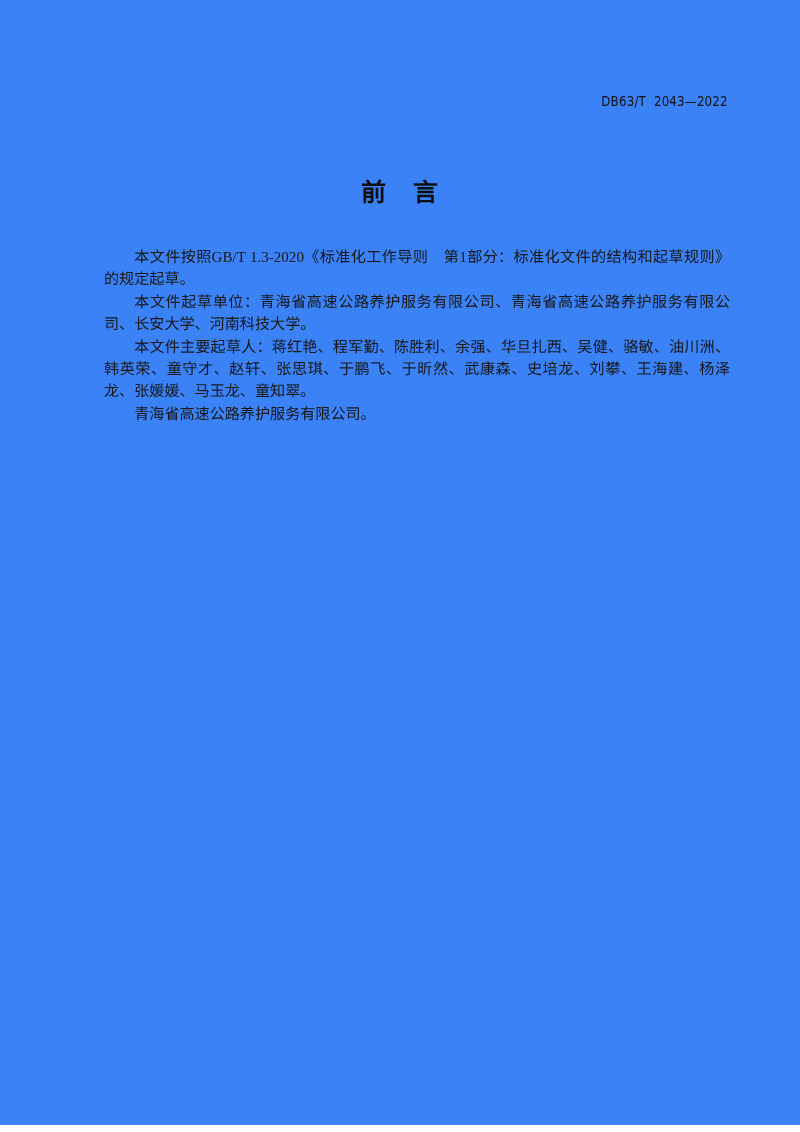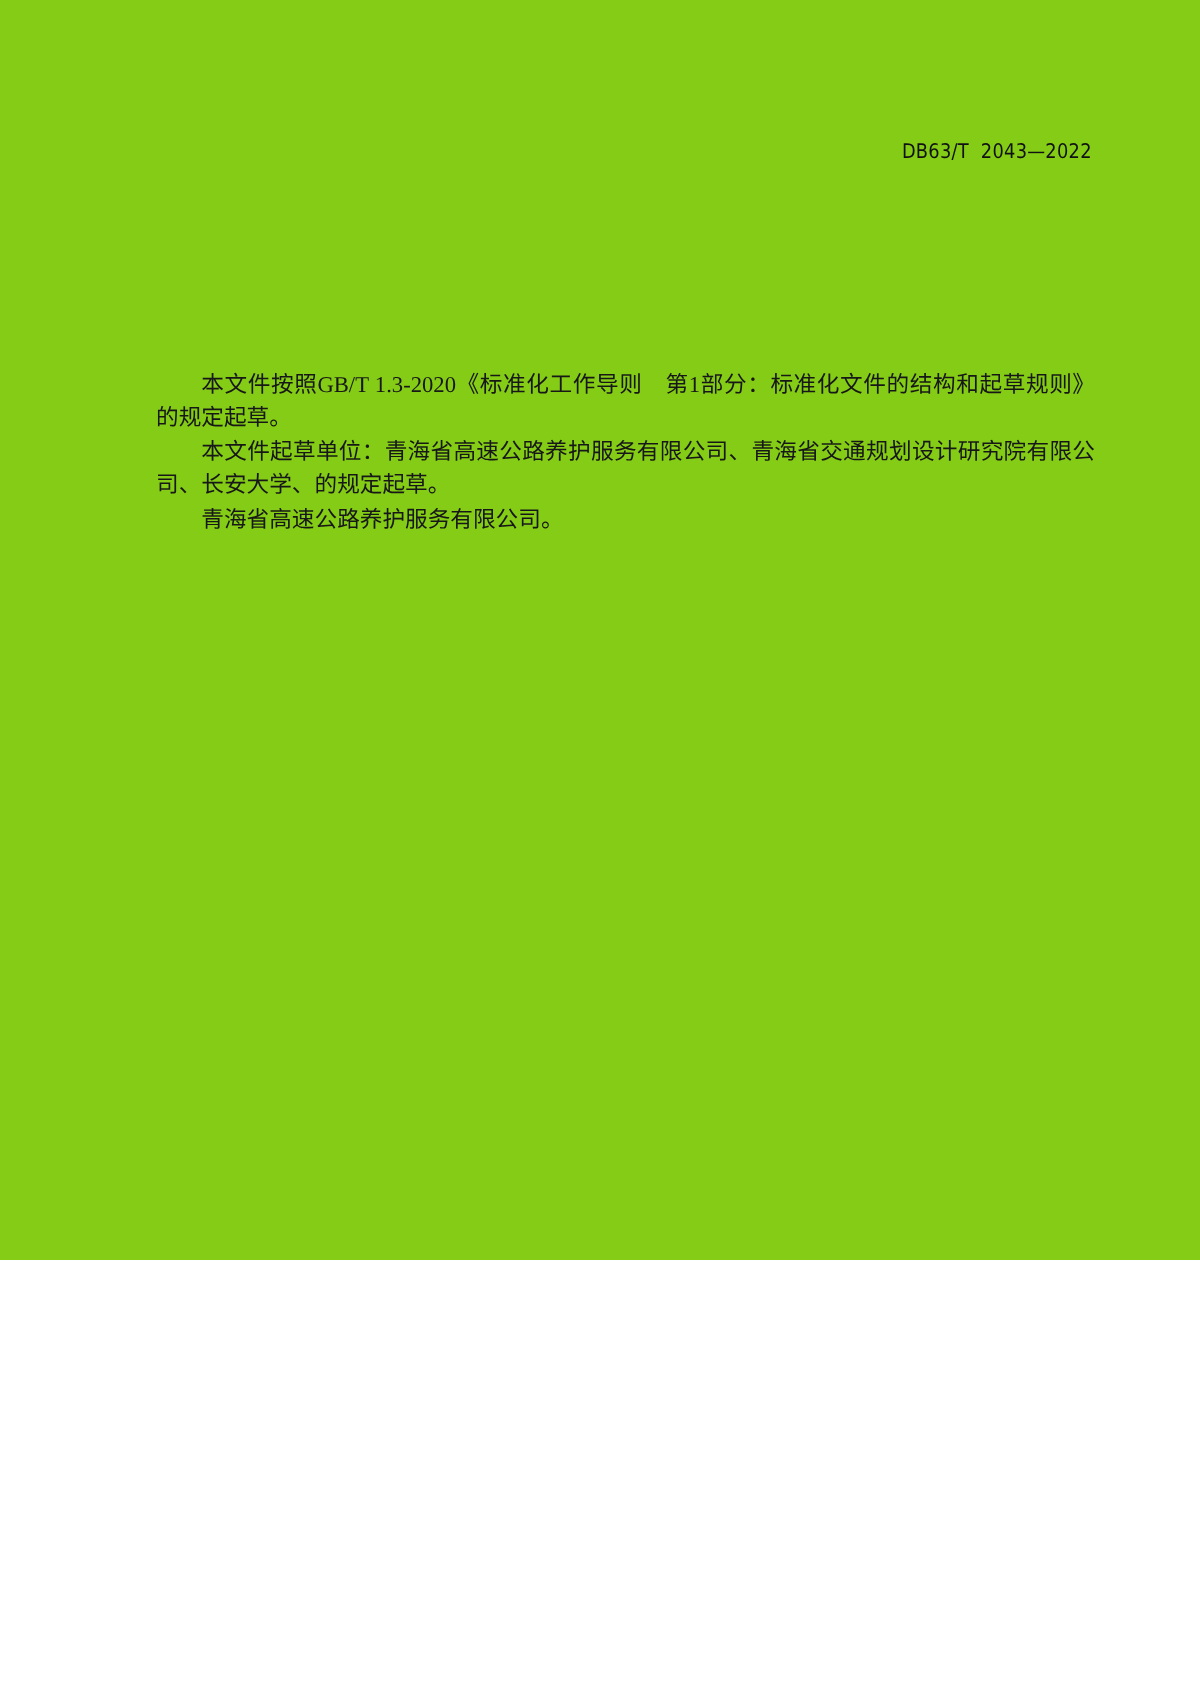--- a/index.html
+++ b/index.html
@@ -4,23 +4,23 @@
 <title>DB63/T 2043—2022 前言</title>
 <style>
   html, body {
     margin: 0;
     padding: 0;
     background: #ffffff;
   }
   .page {
     position: relative;
     width: 800px;
-    height: 840px;
+    height: 1125px;
     margin: 0 auto;
-    background: #84cc16;
+    background: #3b82f6;
     font-family: "Liberation Serif", "DejaVu Serif", serif;
     color: #1a1a1a;
     overflow: hidden;
     box-sizing: border-box;
   }
 
   
   .page-header {
     position: absolute;
     top: 92px;
@@ -92,21 +92,23 @@
 </style>
 </head>
 <body>
 
 <div class="page">
 
   <div class="page-header">
     <span class="std-no">DB63/T  2043—2022</span>
   </div>
 
+  <div class="section-title">前　言</div>
 
   <div class="body-block">
     <p class="para">本文件按照GB/T 1.3-2020《标准化工作导则　第1部分：标准化文件的结构和起草规则》的规定起草。</p>
-    <p class="para">本文件起草单位：青海省高速公路养护服务有限公司、青海省交通规划设计研究院有限公司、长安大学、的规定起草。</p>
+    <p class="para">本文件起草单位：青海省高速公路养护服务有限公司、青海省高速公路养护服务有限公司、长安大学、河南科技大学。</p>
+    <p class="para">本文件主要起草人：蒋红艳、程军勤、陈胜利、余强、华旦扎西、吴健、骆敏、油川洲、韩英荣、童守才、赵轩、张思琪、于鹏飞、于昕然、武康森、史培龙、刘攀、王海建、杨泽龙、张媛媛、马玉龙、童知翠。</p>
     <p class="para">青海省高速公路养护服务有限公司。</p>
   </div>
 
 
 </div>
 
 </body></html>

